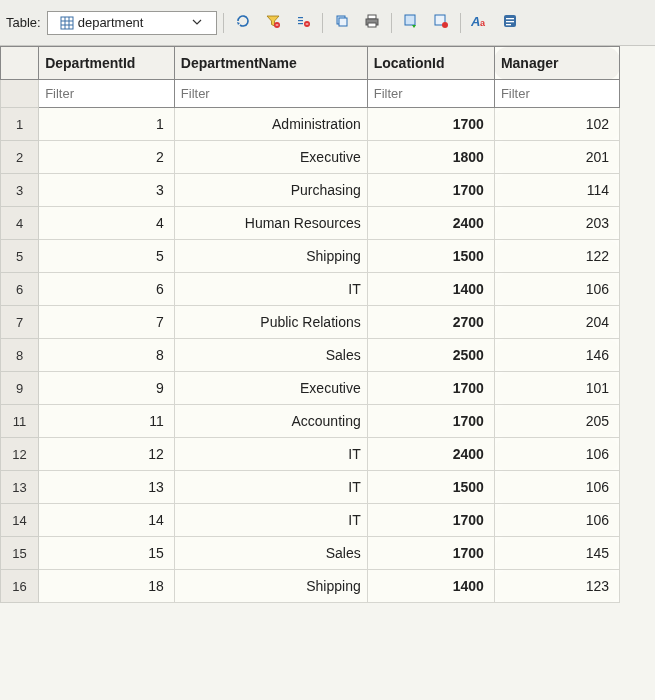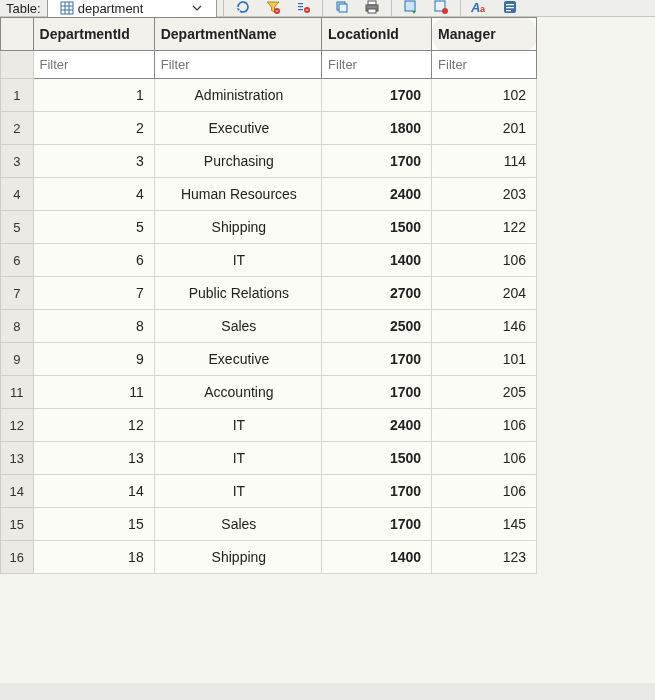--- a/index.html
+++ b/index.html
@@ -16,21 +16,21 @@
       height: 700px;
       overflow: hidden;
     }
     .toolbar {
       display: flex;
       align-items: center;
       gap: 4px;
       padding: 4px 6px;
       background: #eeeeea;
       border-bottom: 1px solid #c8c8c4;
-      height: 17px;
+      height: 46px;
     }
     .toolbar-label {
       font-size: 13px;
       color: #222;
       margin-right: 2px;
     }
     .table-select {
       display: flex;
       align-items: center;
       background: #fff;
@@ -74,21 +74,21 @@
       margin: 0 2px;
     }
     .grid-wrap {
       position: relative;
       background: #f5f5f0;
       height: calc(700px - 34px);
       overflow: auto;
     }
     table.grid {
       border-collapse: collapse;
-      width: 537px;
+      width: 620px;
       background: #fdfdf8;
     }
     table.grid th.rownum-head,
     table.grid td.rownum {
       width: 36px;
       background: #eceae4;
       border: 1px solid #cfcfc9;
       text-align: center;
       font-weight: normal;
       color: #333;
@@ -128,21 +128,21 @@
       padding: 8px 6px;
       font-size: 14px;
       color: #222;
       background: #fcfcf6;
     }
     table.grid tbody td.num {
       text-align: right;
       padding-right: 10px;
     }
     table.grid tbody td.txt {
-      text-align: center;
+      text-align: right;
       padding-left: 8px;
     }
     .col-id { width: 128px; }
     .col-name { width: 182px; }
     .col-loc { width: 120px; font-weight: bold; }
     .col-mgr { width: 118px; border-radius: 14px; }
   </style>
 </head>
 <body>
 

